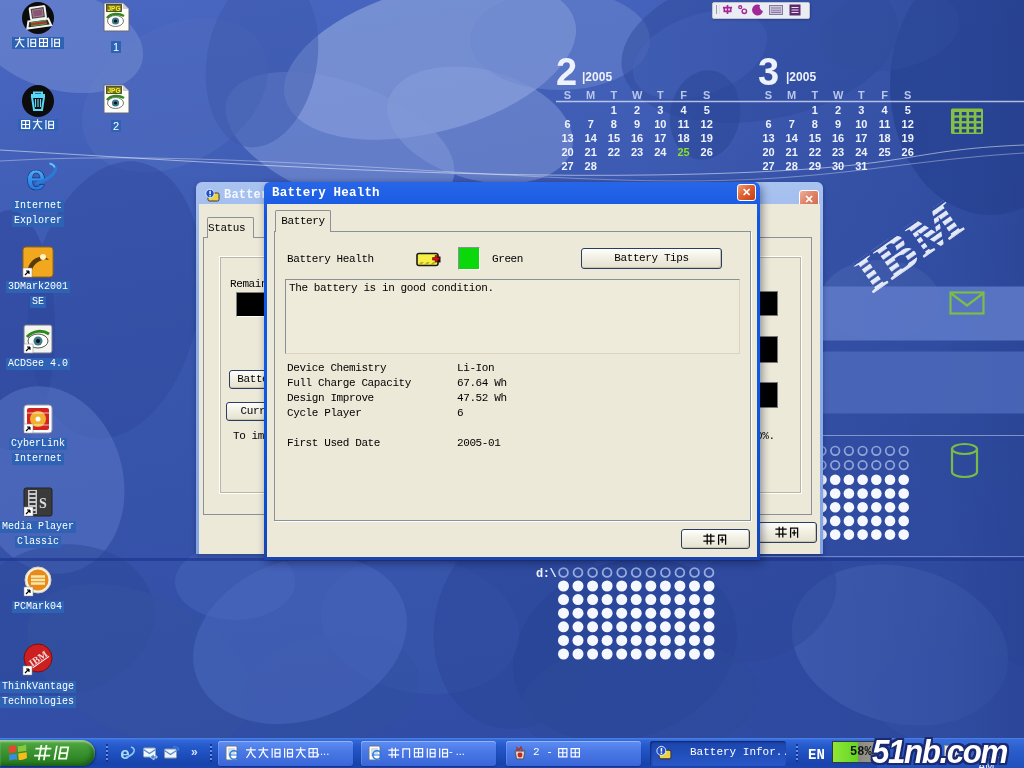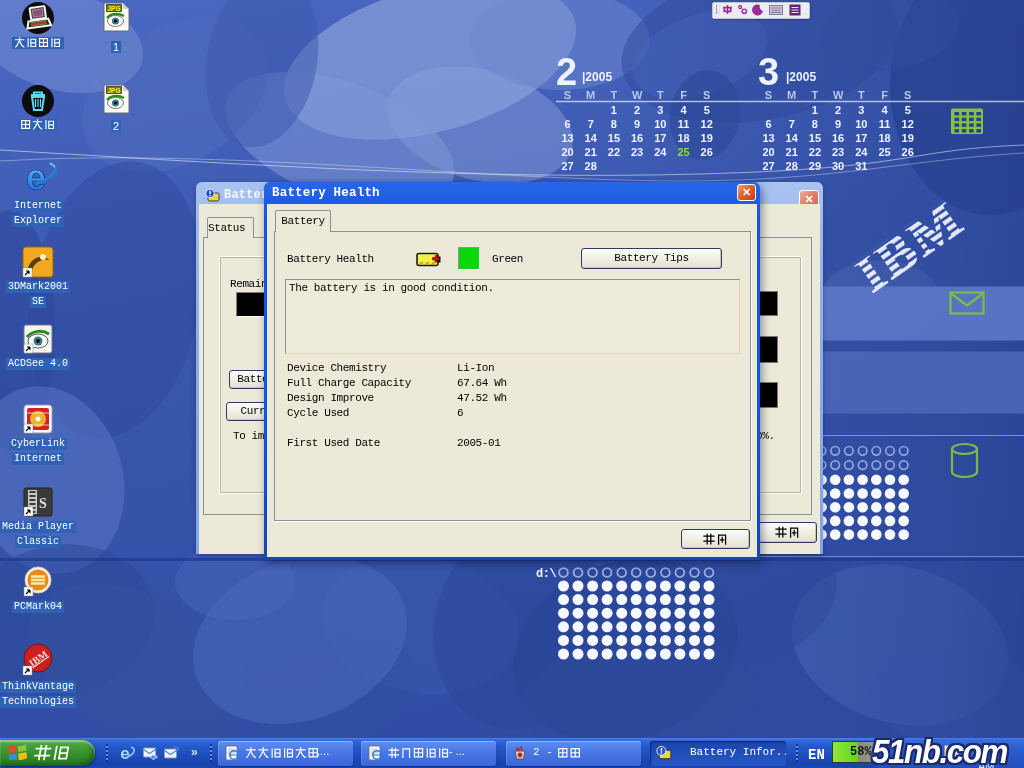--- a/index.html
+++ b/index.html
@@ -389,21 +389,21 @@
  <div class="dtxt" style="left:228px;top:71px">Green</div>
  <div class="btn" style="left:317px;top:66px;width:141px;height:21px;line-height:19px">Battery Tips</div>
  <div class="ab" style="left:21px;top:97px;width:455px;height:75px;box-sizing:border-box;border:1px solid #898f96;border-right-color:#d8d4c0;border-bottom-color:#d8d4c0;background:#eeebda"></div>
  <div class="dtxt" style="left:25px;top:100px">The battery is in good condition.</div>
  <div class="dtxt" style="left:23px;top:180px">Device Chemistry</div>
       <div class="dtxt" style="left:193px;top:180px">Li-Ion</div>
  <div class="dtxt" style="left:23px;top:195px">Full Charge Capacity</div>
       <div class="dtxt" style="left:193px;top:195px">67.64 Wh</div>
  <div class="dtxt" style="left:23px;top:210px">Design Improve</div>
       <div class="dtxt" style="left:193px;top:210px">47.52 Wh</div>
- <div class="dtxt" style="left:23px;top:225px">Cycle Used</div>
+ <div class="dtxt" style="left:23px;top:225px">Cycle Player</div>
       <div class="dtxt" style="left:193px;top:225px">6</div>
  <div class="dtxt" style="left:23px;top:255px">First Used Date</div>
       <div class="dtxt" style="left:193px;top:255px">2005-01</div>
  <div class="btn" style="left:417px;top:347px;width:69px;height:20px;padding-top:3px"><svg width="26" height="12" viewBox="0 0 26 12" style="color:#000;" class="cj">
           <use href="#zB" x="0"></use>
           <use href="#zF" x="13"></use>
         </svg></div>
 </div>
 <div class="ab" style="left:0;top:738px;width:1024px;height:30px;
  background:linear-gradient(#4a86e8,#3268dc 7%,#2458c8 30%,#1d4dbc 60%,#1843aa 85%,#1a46b4);">

